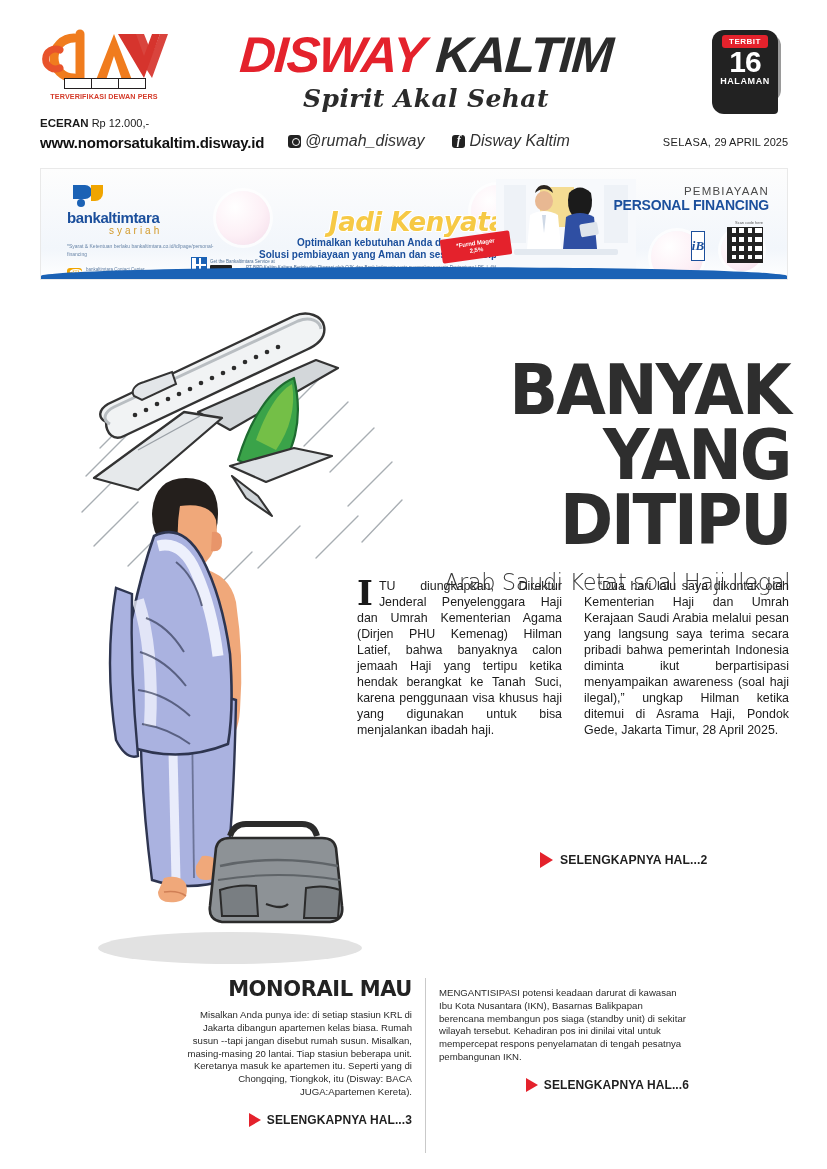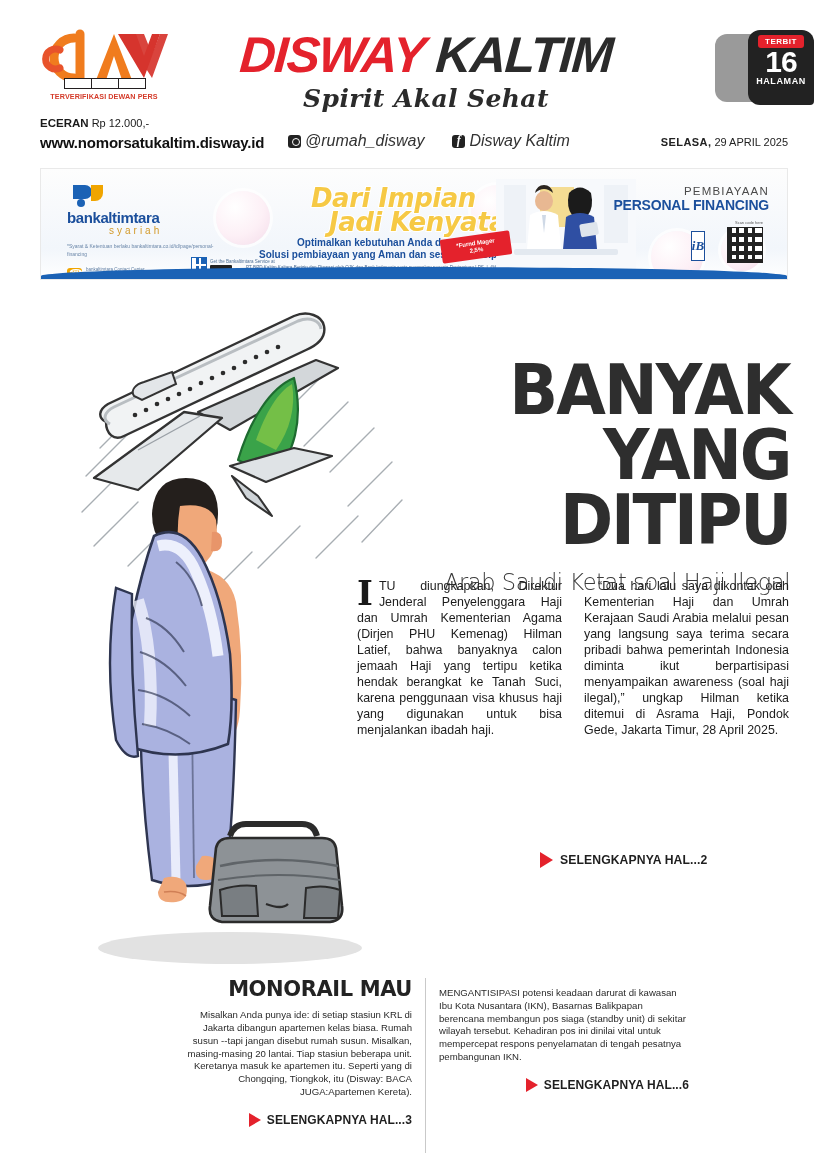--- a/index.html
+++ b/index.html
@@ -64,42 +64,41 @@
      border:1.3px solid #fff; border-radius:50%; }
   .ic-sq.fb::after{ content:"f"; position:absolute; left:4.4px; top:-1.5px; color:#fff;
      font-size:12px; font-weight:bold; font-family:"Liberation Serif", serif; }
 
   .terbit-badge { position:absolute; left:712px; top:30px; width:72px; height:74px; }
   .terbit-badge .shadow {
     position:absolute; left:3px; top:4px; width:66px; height:68px;
     background:#9a9a9a; border-radius:12px 12px 12px 12px;
   }
   .terbit-badge .body {
-    position:absolute; left:0; top:0; width:66px; height:75px;
+    position:absolute; left:0; top:0; width:66px; height:84px;
     background:#222; border-radius:12px 12px 4px 12px;
     display:flex; flex-direction:column; align-items:center; justify-content:flex-start;
     padding-top:5px;
-    margin-left:36px;
   }
   .terbit-badge .pill {
     background:#e4222c; color:#fff; font-size:8px; font-weight:bold;
     padding:2px 7px; border-radius:3px; letter-spacing:0.5px;
   }
   .terbit-badge .num {
     color:#fff; font-size:30px; font-weight:bold; line-height:0.95; margin-top:0px;
     letter-spacing:-1px;
   }
   .terbit-badge .hal {
     color:#fff; font-size:9px; font-weight:bold; letter-spacing:0.6px; margin-top:-1px;
   }
   .pubdate {
     position:absolute; left:640px; top:136px; width:148px; text-align:right;
     font-size:11px; color:#222; white-space:nowrap;
   }
-  .pubdate b { font-weight:bold; letter-spacing:0.4px;text-align:center; }
+  .pubdate b { font-weight:normal; letter-spacing:0.4px;text-align:center; }
 
   
   .ad {
     position:absolute; left:40px; top:168px; width:748px; height:112px;
     background:linear-gradient(180deg,#fdfdfd 0%, #f2f6fb 72%, #ffffff 100%);
     border:1px solid #e9e9e9; overflow:hidden;
   }
   .ad .bluebar {
     position:absolute; left:0; bottom:0; width:100%; height:12px;
     background:#1b62b5; border-radius:60% 60% 0 0 / 90% 90% 0 0;
@@ -345,21 +344,20 @@
     </div>
 
     <div class="storebox">
       <span class="qr"></span>
       <span class="btns">
         <span class="lbl">Get the Bankaltimtara Service at</span>
         <i></i>
       </span>
     </div>
 
-    <div class="headline1">Dari Impian</div>
     <div class="headline2">Jadi Kenyataan</div>
     <div class="sub1">Optimalkan kebutuhan Anda dengan</div>
     <div class="sub2">Solusi pembiayaan yang Aman dan sesuai Prinsip Syariah</div>
     <div class="legal">
       <span>PT BPD Kaltim Kaltara Berizin dan Diawasi oleh OJK dan Bank Indonesia serta merupakan peserta Penjaminan LPS</span>
       &nbsp;|&nbsp;
       <span>@bankaltimtara</span>
       &nbsp;|&nbsp;
       <span>www.bankaltimtara.co.id</span>
     </div>

